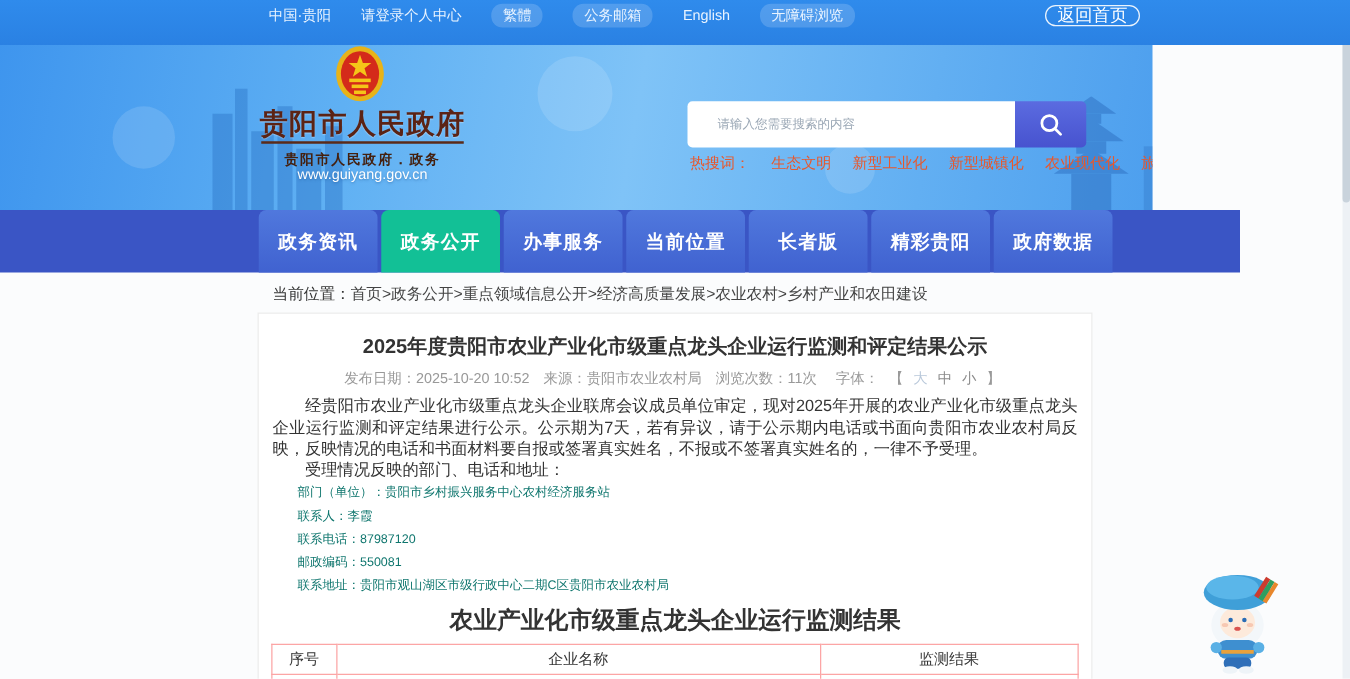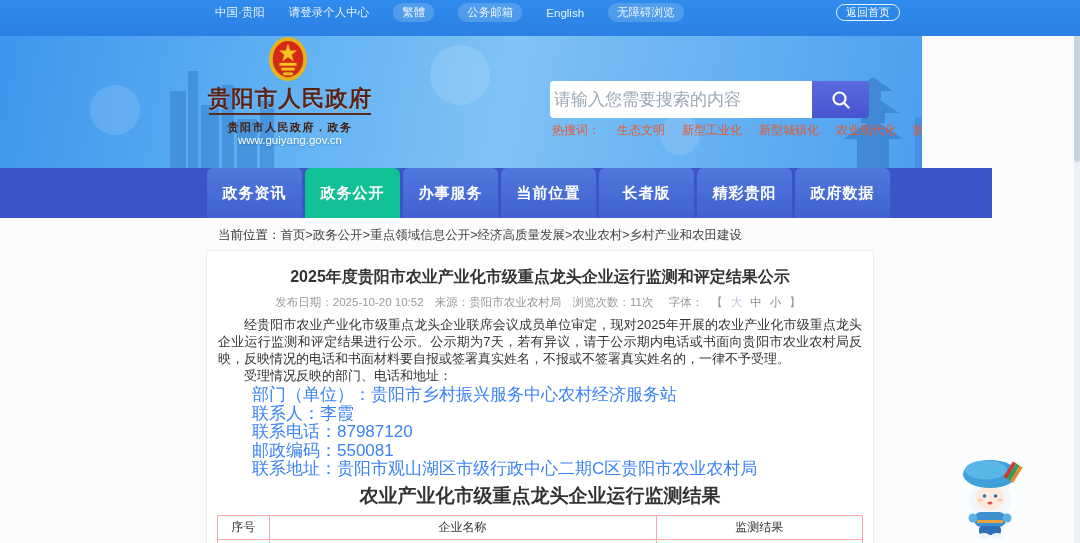--- a/index.html
+++ b/index.html
@@ -6,42 +6,42 @@
   html,body { width:1080px; height:543px; overflow:hidden; background:#fbfcfd;
     font-family:"Liberation Sans","DejaVu Sans",sans-serif; position:relative; }
 
   
   .topbar { position:absolute; top:0; left:0; width:1080px; height:36px;
     background:linear-gradient(#2f8bec,#2a81e3); z-index:5; }
   .topbar-links { position:absolute; left:215px; top:0; height:25px; display:flex; align-items:center; gap:24px; }
   .toplink { color:#eaf4ff; font-size:11.5px; white-space:nowrap; cursor:pointer; }
   .toplink.pill { background:rgba(255,255,255,.17); border-radius:9px; padding:2px 9px; }
   .home-btn { position:absolute; left:836px; top:4px; height:17px; line-height:15px;
-    border:1px solid rgba(255,255,255,.9); color:#fff; font-size:11px; border-radius:9px;
+    border:1px solid rgba(255,255,255,.9); color:#fff; font-size:14px; border-radius:9px;
     padding:0 9px; cursor:pointer; background:transparent; }
 
   
   .banner { position:absolute; top:25px; left:0; width:922px; height:143px; overflow:hidden;
     background:linear-gradient(100deg,#3e95ee 0%,#5fb0f3 30%,#7fc3f7 55%,#62aff2 80%,#4d9fee 100%); }
   .bokeh { position:absolute; border-radius:50%; background:rgba(255,255,255,.13); }
   .sil { position:absolute; }
 
   .emblem { position:absolute; left:267px; top:11px; }
   .site-title { position:absolute; left:205px; top:58px; width:170px; text-align:center;
     font-size:22.5px; font-weight:bold; color:#5b2315; letter-spacing:1px;
     text-shadow:0 1px 1px rgba(255,255,255,.35); }
   .site-sub { position:absolute; left:209px; top:88px; width:162px; text-align:center;
     border-top:2px solid #5b2a18; padding-top:5px; font-size:11px; font-weight:bold;
     color:#44200f; letter-spacing:1.5px; }
   .site-url { position:absolute; left:209px; top:109px; width:162px; text-align:center;
     font-size:11.5px; color:#ffffff; text-shadow:0 1px 2px rgba(30,80,140,.5); }
 
   .search-input { position:absolute; left:550px; top:56px; width:262px; height:37px;
     border:none; outline:none; border-radius:4px 0 0 4px; background:#fff;
-    padding:0 4px; font-size:17px; color:#333; font-family:inherit; }
+    padding:0 24px; font-size:10px; color:#333; font-family:inherit; }
   .search-input::placeholder { color:#9aa7b5; }
   .search-btn { position:absolute; left:812px; top:56px; width:57px; height:37px;
     border:none; border-radius:0 4px 4px 0; background:linear-gradient(#5b6be0,#4753cf);
     display:flex; align-items:center; justify-content:center; cursor:pointer; }
   .hotrow { position:absolute; left:552px; top:97px; display:flex; gap:17px;
     font-size:12px; color:#e8582c; white-space:nowrap; }
   .hotword { cursor:pointer; }
 
   
   .nav { position:absolute; top:168px; left:0; width:992px; height:50px; background:#3a55c5;padding-left:28px; }
@@ -59,21 +59,21 @@
   
   .card { position:absolute; left:206px; top:250px; width:668px; height:480px;
     background:#fff; border:1px solid #ececec; }
   .art-title { margin-top:16px; text-align:center; font-size:16px; font-weight:bold; color:#333; }
   .meta { margin-top:7px; text-align:center; font-size:11.5px; color:#999; }
   .meta span { margin:0 4px; }
   .fs-big { color:#b9c8da; margin:0 2px; cursor:pointer; }
   .fs-mid, .fs-small { color:#8b8b8b; margin:0 2px; cursor:pointer; }
   .body-text { margin:6px 11px 0; font-size:13px; color:#333; }
   .body-text p { text-indent:2em; line-height:17px; margin:0; text-align:justify; }
-  .contacts { margin:2px 11px 0; font-size:17px; color:#3b82f6; }
+  .contacts { margin:2px 11px 0; font-size:10px; color:#0f766e; }
   .contacts p { text-indent:2em; line-height:18.5px; margin:0; }
   .table-title { margin-top:4px; text-align:center; font-size:19px; font-weight:bold; color:#333; }
   table.monitor { width:646px; margin:6px auto 0; border-collapse:collapse; font-size:12px; color:#333; }
   table.monitor th, table.monitor td { border:1px solid #fca5a5; text-align:center;
     font-weight:normal; padding:0; }
   table.monitor th { height:24px; color:#333; }
   table.monitor td { height:25px; }
 
   
   .mascot { position:absolute; left:950px; top:450px; cursor:pointer; }

